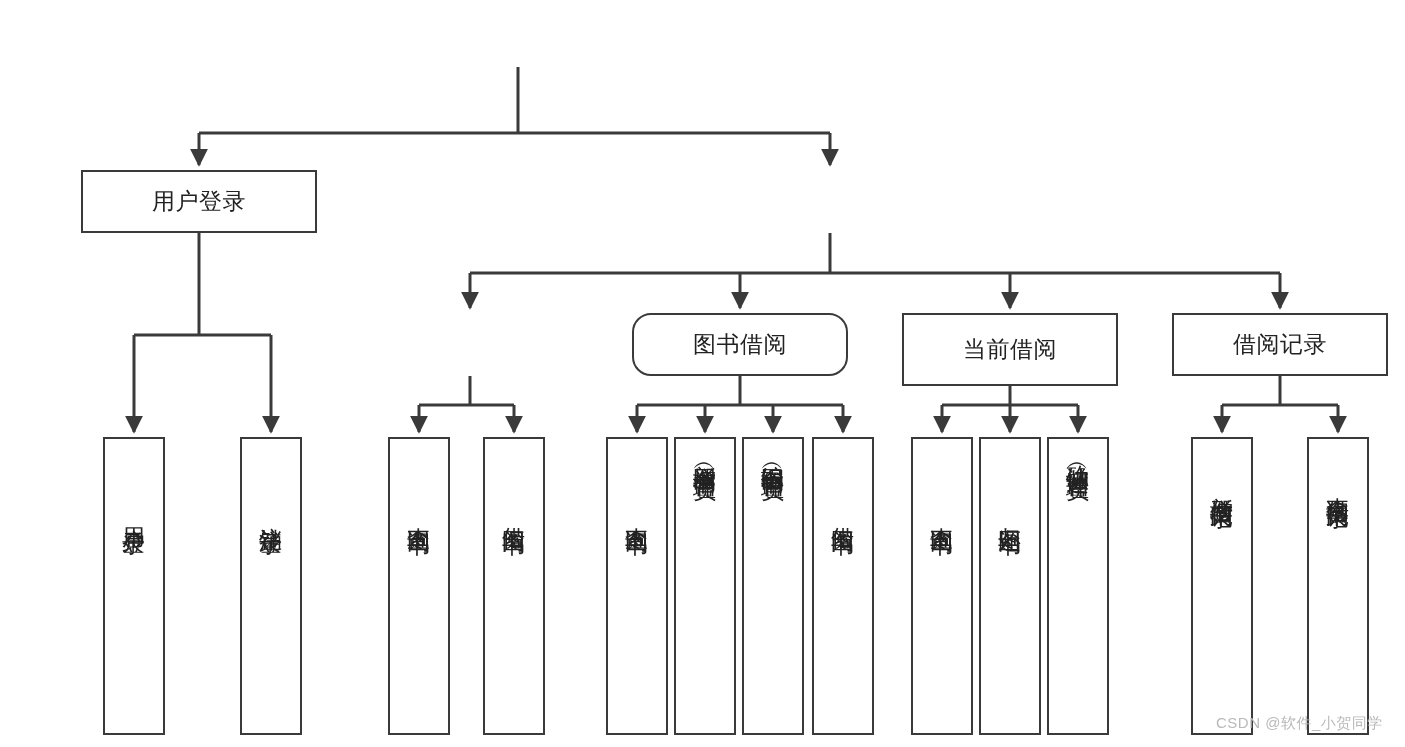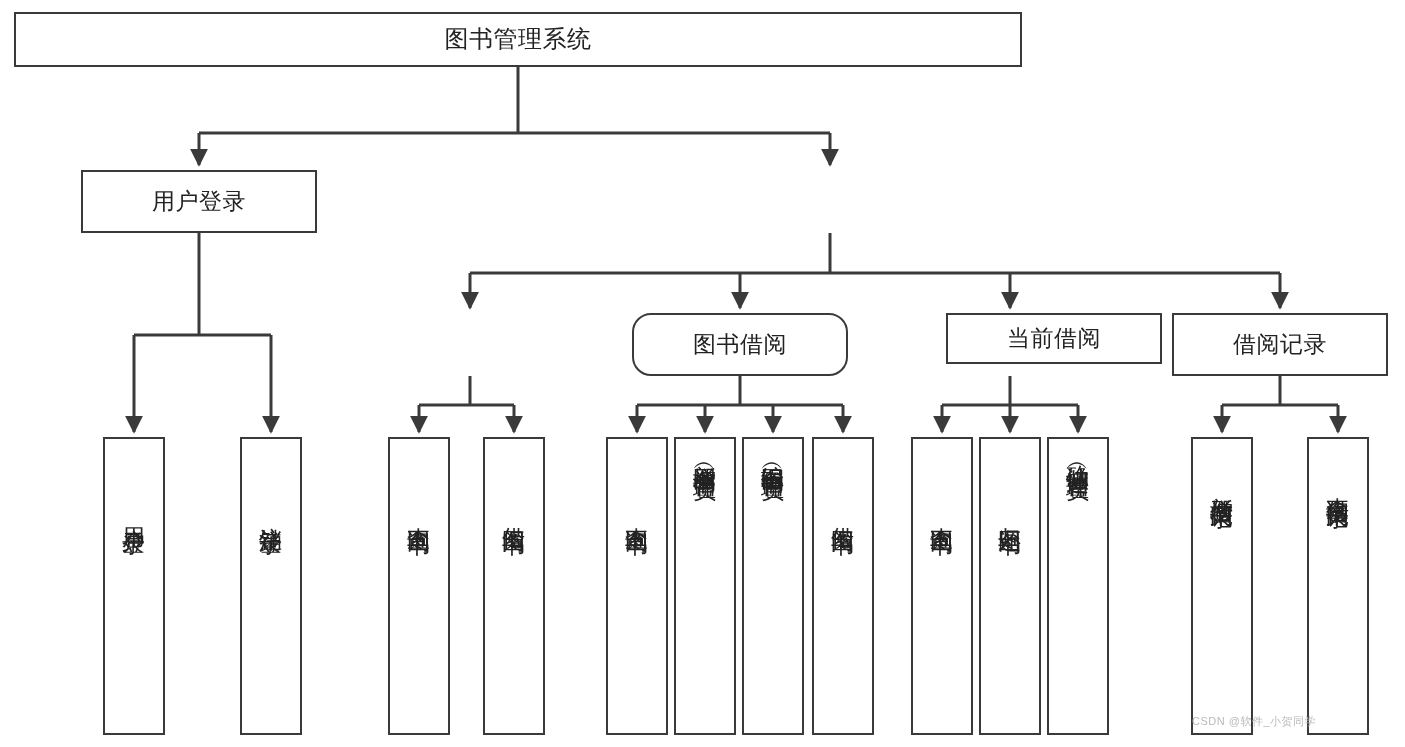--- a/index.html
+++ b/index.html
@@ -61,24 +61,25 @@
     font-size: 23px;
     line-height: 1.05;
     letter-spacing: 2px;
     white-space: nowrap;
   }
   .node.v.tall .lbl {
     padding-top: 0;
   }
   .watermark {
     position: absolute;
-    font-size: 11px;
+    font-size: 15px;
     color: #b9b9b9;
     white-space: nowrap;
     letter-spacing: 0.5px;
+    padding-left: 24px;
   }
 </style>
 </head>
 <body>
 
 <div id="canvas">
 
   <svg id="wires" viewBox="0 0 1405 747" width="1405" height="747" xmlns="http://www.w3.org/2000/svg">
     <defs>
       <marker id="arw" viewBox="0 0 10 10" refX="9" refY="5" markerWidth="6" markerHeight="6" orient="auto-start-reverse">
@@ -123,32 +124,29 @@
       <path d="M 1010 405 L 1010 432" marker-end="url(#arw)"></path>
       <path d="M 1078 405 L 1078 432" marker-end="url(#arw)"></path>
 
       <path d="M 1280 376 L 1280 405"></path>
       <path d="M 1222 405 L 1338 405"></path>
       <path d="M 1222 405 L 1222 432" marker-end="url(#arw)"></path>
       <path d="M 1338 405 L 1338 432" marker-end="url(#arw)"></path>
     </g>
   </svg>
 
-  <div class="node h root" style="left:14px; top:12px; width:1008px; height:55px;">
-    <span class="lbl">图书管理系统</span>
-  </div>
 
   <div class="node h" style="left:81px; top:170px; width:236px; height:63px;">
     <span class="lbl">用户登录</span>
   </div>
 
   <div class="node h" style="left:632px; top:313px; width:216px; height:63px;border-radius:19px;">
     <span class="lbl">图书借阅</span>
   </div>
-  <div class="node h" style="left:946px; top:313px; width:216px; height:51px;">
+  <div class="node h" style="left:902px; top:313px; width:216px; height:73px;">
     <span class="lbl">当前借阅</span>
   </div>
   <div class="node h" style="left:1172px; top:313px; width:216px; height:63px;">
     <span class="lbl">借阅记录</span>
   </div>
 
   <div class="node v" style="left:103px; top:437px; width:62px; height:298px; padding-top:70px;">
     <span class="lbl">用户登录</span>
   </div>
   <div class="node v" style="left:240px; top:437px; width:62px; height:298px; padding-top:70px;">

